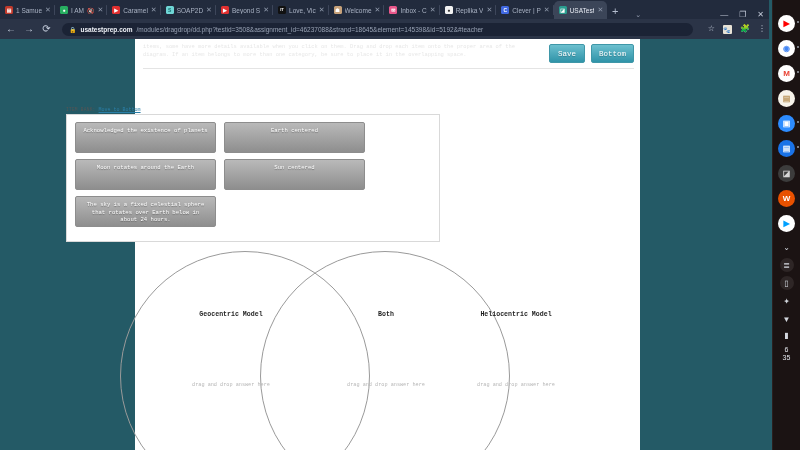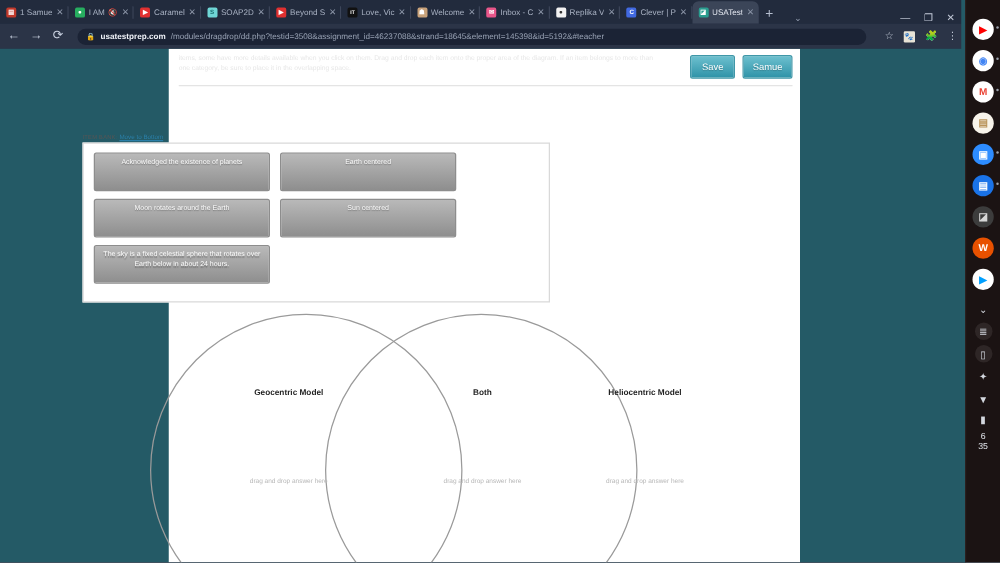--- a/index.html
+++ b/index.html
@@ -95,20 +95,21 @@
   .tb-ic { font-size: 8px; color: #c5cddb; line-height: 1; }
   .ext-chip { width: 9px; height: 9px; border-radius: 1px; background: #e8e3d6;
     display:flex;align-items:center;justify-content:center; font-size:6px;}
 
   
   .page {
     position: absolute; left: 0; top: 39px;
     width: 772px; height: 411px;
     background: #245a66;
     overflow: hidden;
+    font-family: Liberation Mono, monospace;
   }
   .page-sheet {
     position: absolute; left: 135px; top: 0;
     width: 505px; height: 411px;
     background: #ffffff;
   }
   .instructions {
     position: absolute; left: 8px; top: 4px; right: 112px;
     font-size: 5.4px; line-height: 1.55; color: #e7e7e7;
   }
@@ -322,21 +323,21 @@
       </div>
     </div>
 
     <div class="page">
       <div class="page-sheet">
 
         <div class="instructions">items, some have more details available when you click on them. Drag and drop each item onto the proper area of the diagram. If an item belongs to more than one category, be sure to place it in the overlapping space.</div>
 
         <div class="actions">
           <div class="btn">Save</div>
-          <div class="btn">Samue</div>
+          <div class="btn">Bottom</div>
         </div>
 
         <div class="sep-line"></div>
       </div>
 
       <div class="bank-head">
         <span>ITEM BANK:</span>
         <a class="bank-link" href="#">Move to Bottom</a>
       </div>
 

